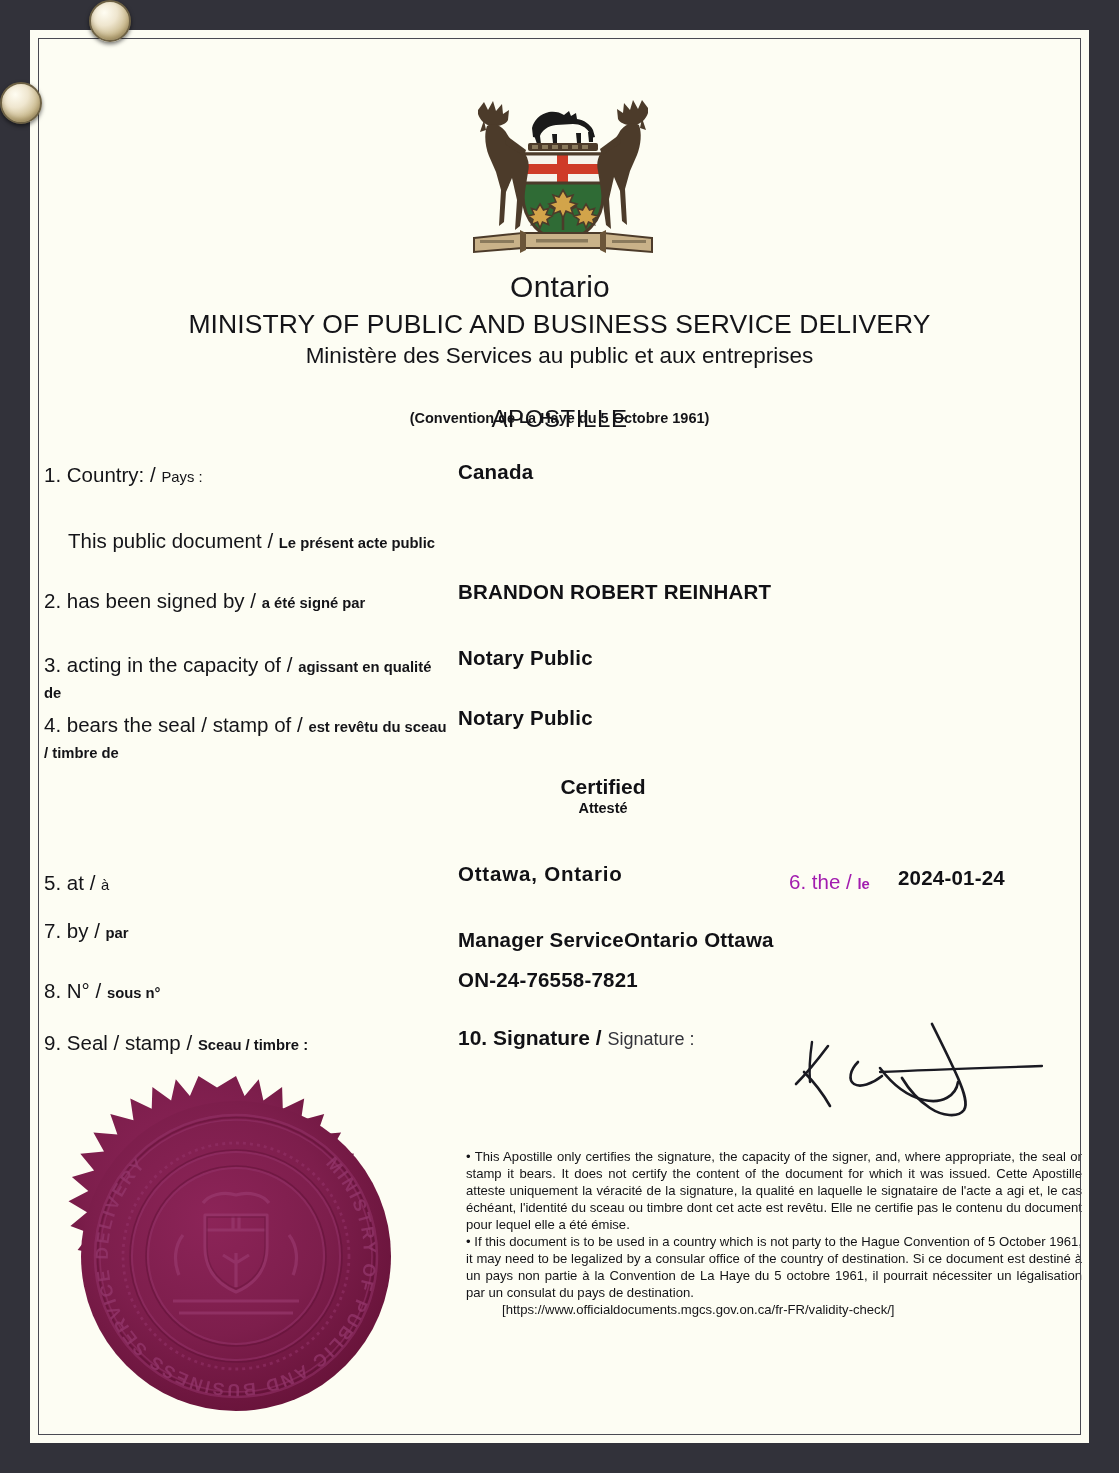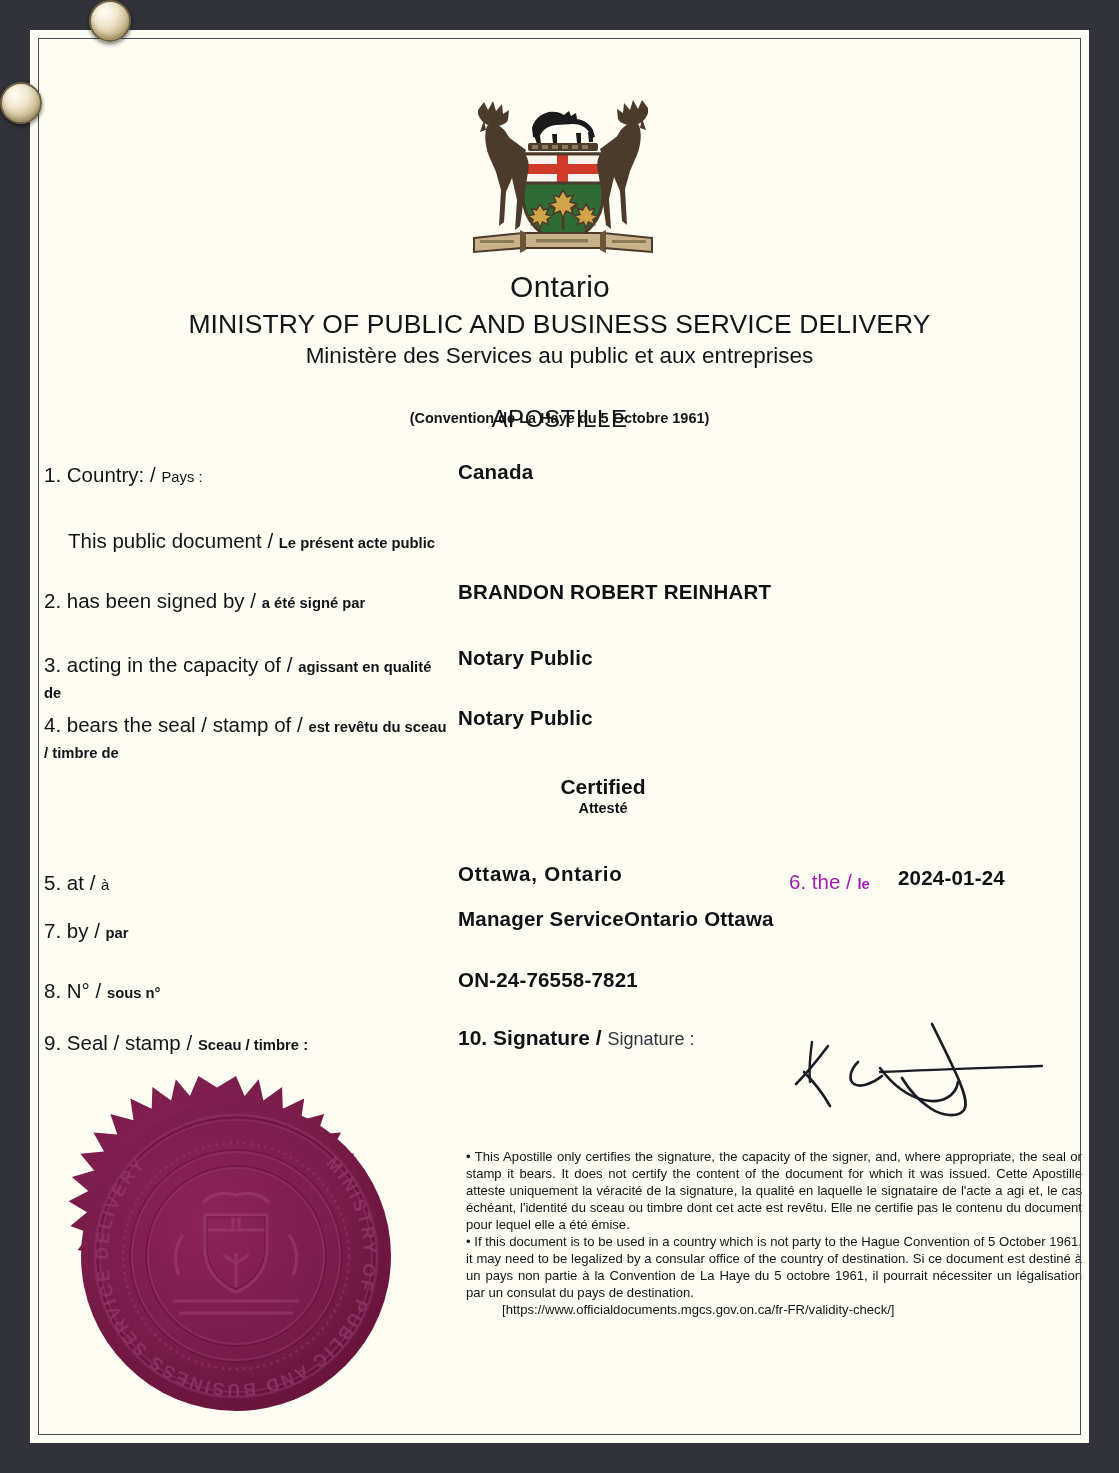--- a/index.html
+++ b/index.html
@@ -115,21 +115,21 @@
     position: absolute; left: 458px; top: 800px;
     width: 290px; text-align: center;
     font-size: 14.5px; font-weight: bold; color: #111115;
   }
 
   #f5-label { left: 44px; top: 870px; }
   #f5-value { left: 458px; top: 862px; letter-spacing: 0.8px; }
   #f6-label { position: absolute; left: 789px; top: 870px; color:#a21caf; font-size: 20.5px; }
   #f6-value { left: 898px; top: 866px; }
   #f7-label { left: 44px; top: 918px; }
-  #f7-value { left: 458px; top: 907px; }
+  #f7-value { left: 458px; top: 928px; }
   #f8-label { left: 44px; top: 978px; }
   #f8-value { left: 458px; top: 968px; }
   #f9-label { left: 44px; top: 1030px; }
   #f10-label {
     position: absolute; left: 458px; top: 1026px;
     font-size: 21px; color: #111115;
   }
   #f10-label .bold { font-weight: bold; }
   #f10-label .light { font-size: 18px; color: #33333a; }
 

